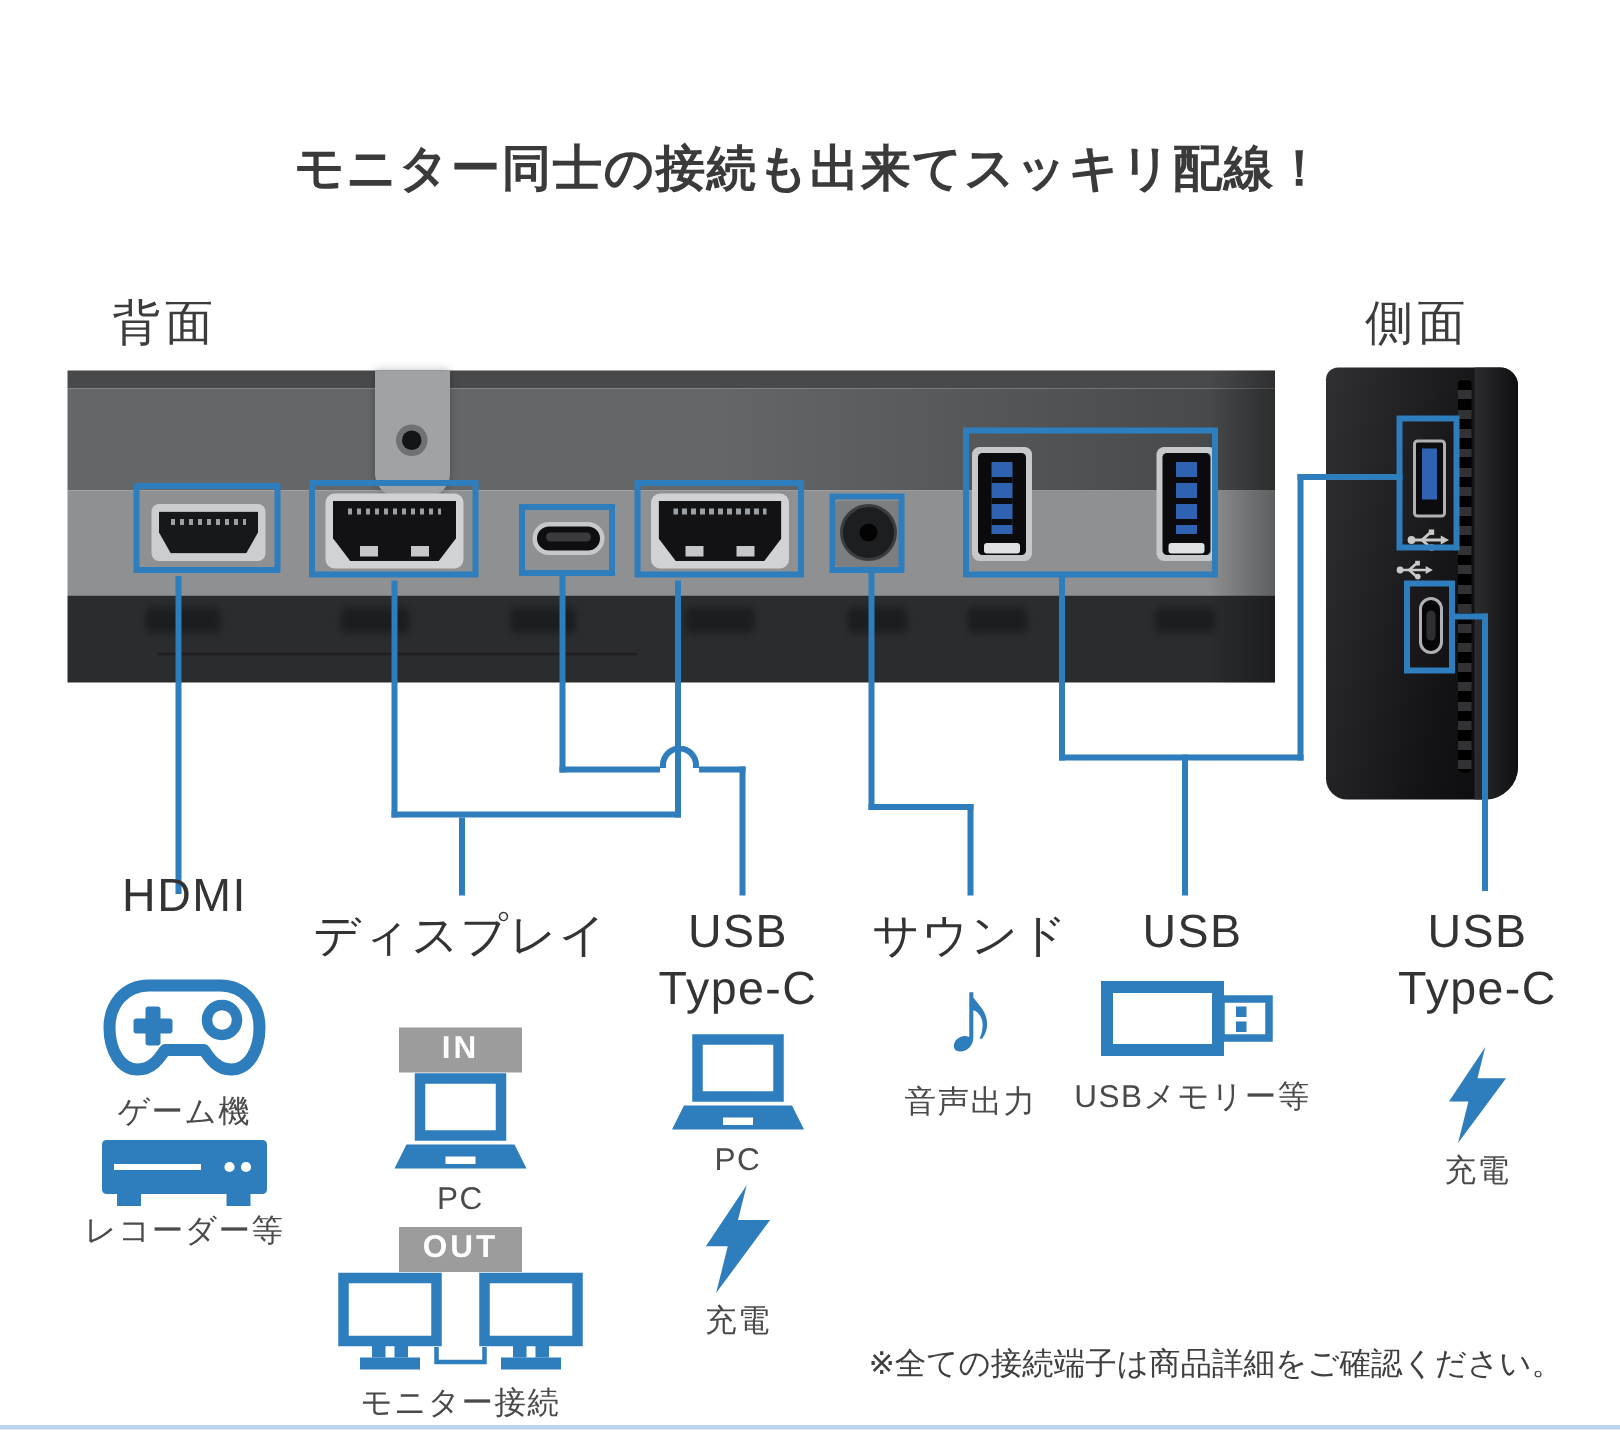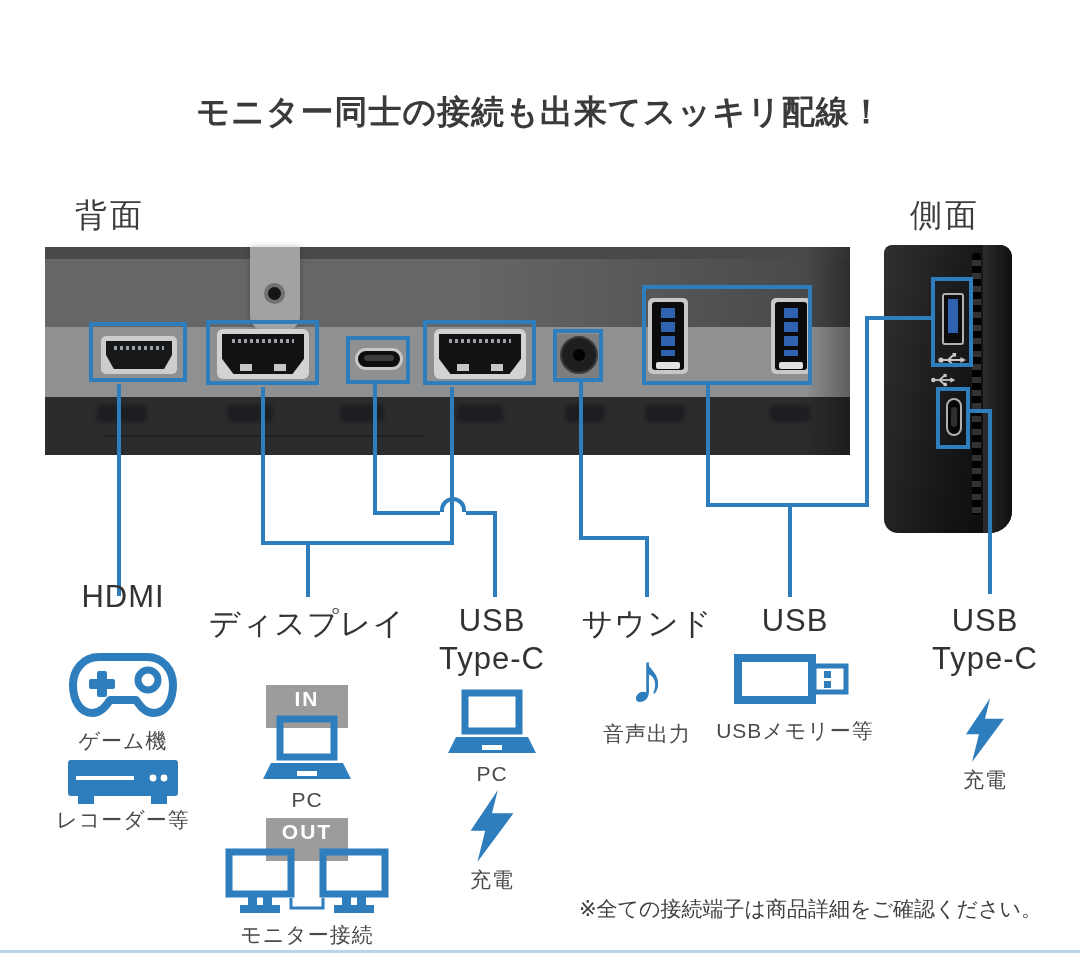--- a/index.html
+++ b/index.html
@@ -6,21 +6,21 @@
   html,body{margin:0;padding:0;background:#fff;}
   body{width:1080px;height:955px;font-family:"Liberation Sans","DejaVu Sans",sans-serif;}
   .canvas{position:relative;width:1080px;height:955px;background:#fff;overflow:hidden;}
   .abs{position:absolute;}
   .tc{position:absolute;transform:translateX(-50%);white-space:nowrap;text-align:center;}
   .title{font-size:50px;font-weight:700;color:#3a3a3a;letter-spacing:2px;}
   .subtitle{font-size:33px;font-weight:700;color:#3a3a3a;letter-spacing:1px;}
   .panel-label{position:absolute;font-size:32px;color:#3c3c3c;letter-spacing:3px;}
   .ptitle{font-size:31px;color:#333;letter-spacing:1px;}
   .cap{font-size:21px;color:#4a4a4a;letter-spacing:1px;}
-  .badge{position:absolute;transform:translateX(-50%);width:82px;height:43px;background:#9c9c9c;
+  .badge{position:absolute;transform:translateX(-50%);width:82px;height:30px;background:#9c9c9c;
          color:#fff;font-weight:bold;font-size:21px;line-height:27px;text-align:center;letter-spacing:2px;}
   .line{position:absolute;background:var(--accent);}
   .pbox{position:absolute;border:4px solid var(--accent);box-sizing:border-box;}
   .icon{position:absolute;transform:translateX(-50%);color:var(--accent);}
   .smudge{position:absolute;background:#17181a;border-radius:4px;filter:blur(2px);opacity:.7;}
   sup.note{font-size:17px;vertical-align:9px;letter-spacing:0;}
   .foot{position:absolute;right:38px;font-size:21px;color:#3f3f3f;text-align:right;white-space:nowrap;}
 </style>
 </head>
 <body>

